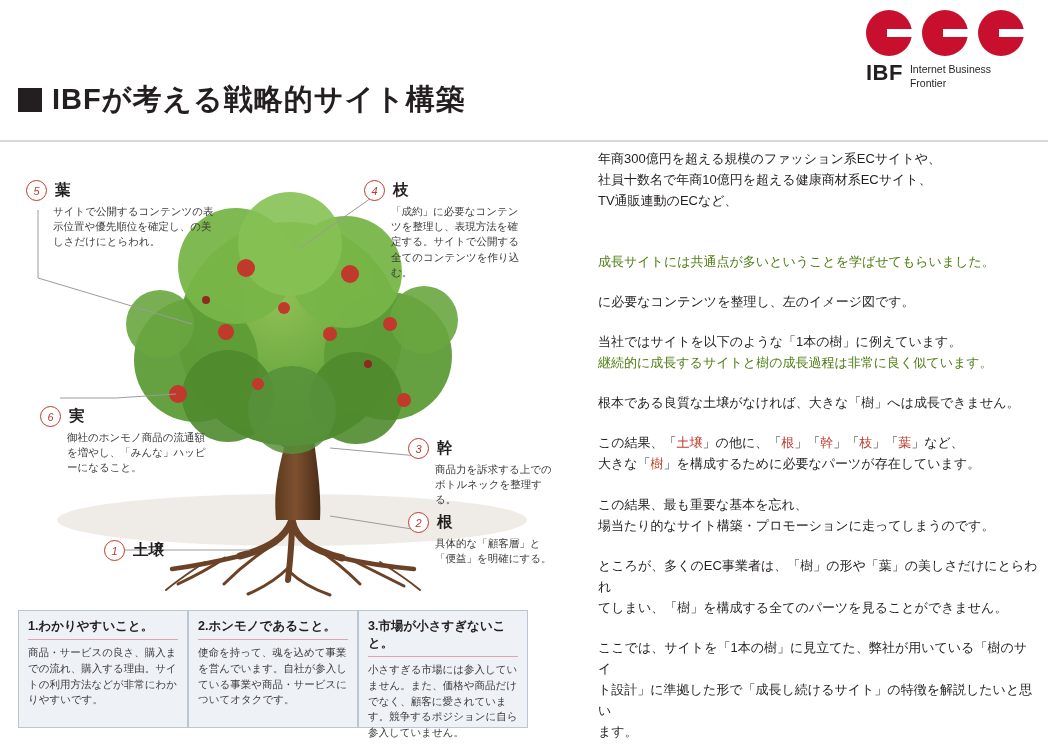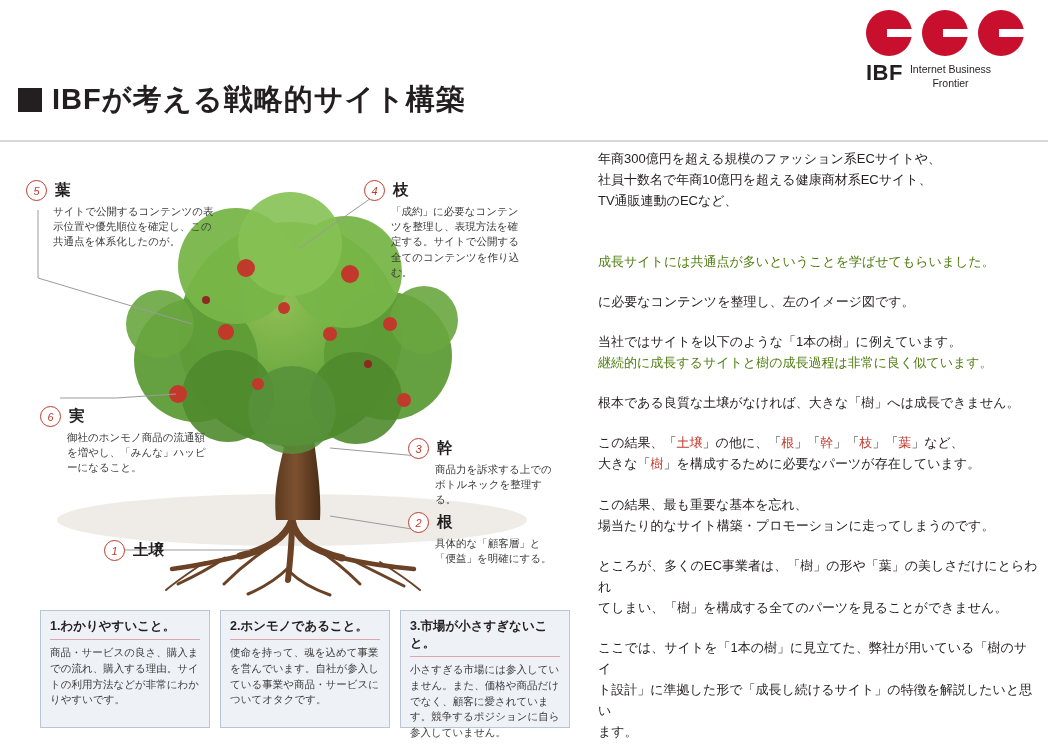--- a/index.html
+++ b/index.html
@@ -19,21 +19,20 @@
     background: #ffffff;
   }
 
   
   .logo {
     position: absolute;
     top: 10px;
     left: 866px;
     width: 170px;
     height: 90px;
-    text-align: center;
   }
   .logo-marks {
     position: relative;
     width: 170px;
     height: 45px;
   }
   .logo-c {
     position: absolute;
     top: 0;
     width: 46px;
@@ -149,23 +148,22 @@
     font-size: 10.5px;
     line-height: 1.45;
     color: #3a3a3a;
   }
   .callout.indent .callout-body { margin-left: 27px; }
 
   
   .box-row {
     position: absolute;
     top: 462px;
-    left: 40px;
+    left: 18px;
     display: flex;
-    gap: 10px;
   }
   .info-box {
     width: 170px;
     height: 118px;
     border: 1px solid #b9c6d6;
     background: #eef2f7;
     padding: 7px 9px 0 9px;
     box-sizing: border-box;
   }
   .info-box-title {
@@ -310,21 +308,21 @@
         <path d="M418 382 L 330 368"></path>
         <path d="M120 402 L 250 402"></path>
       </g>
     </svg>
 
     <div class="callout indent" style="top:32px; left:26px; width:190px;">
       <div class="callout-head">
         <div class="num-circle">5</div>
         <div class="callout-title">葉</div>
       </div>
-      <div class="callout-body">サイトで公開するコンテンツの表示位置や優先順位を確定し、この共通点を体系化したのが。</div>
+      <div class="callout-body">サイトで公開するコンテンツの表示位置や優先順位を確定し、の美しさだけにとらわれ。</div>
     </div>
 
     <div class="callout indent" style="top:32px; left:364px; width:160px;">
       <div class="callout-head">
         <div class="num-circle">4</div>
         <div class="callout-title">枝</div>
       </div>
       <div class="callout-body">「成約」に必要なコンテンツを整理し、表現方法を確定する。サイトで公開する全てのコンテンツを作り込む。</div>
     </div>
 

